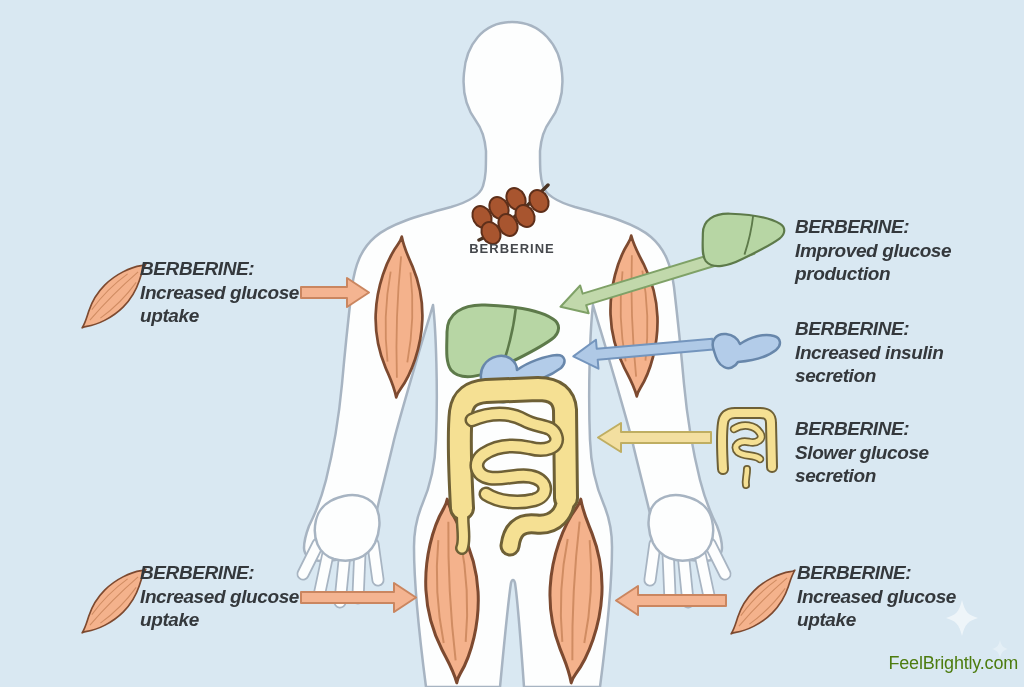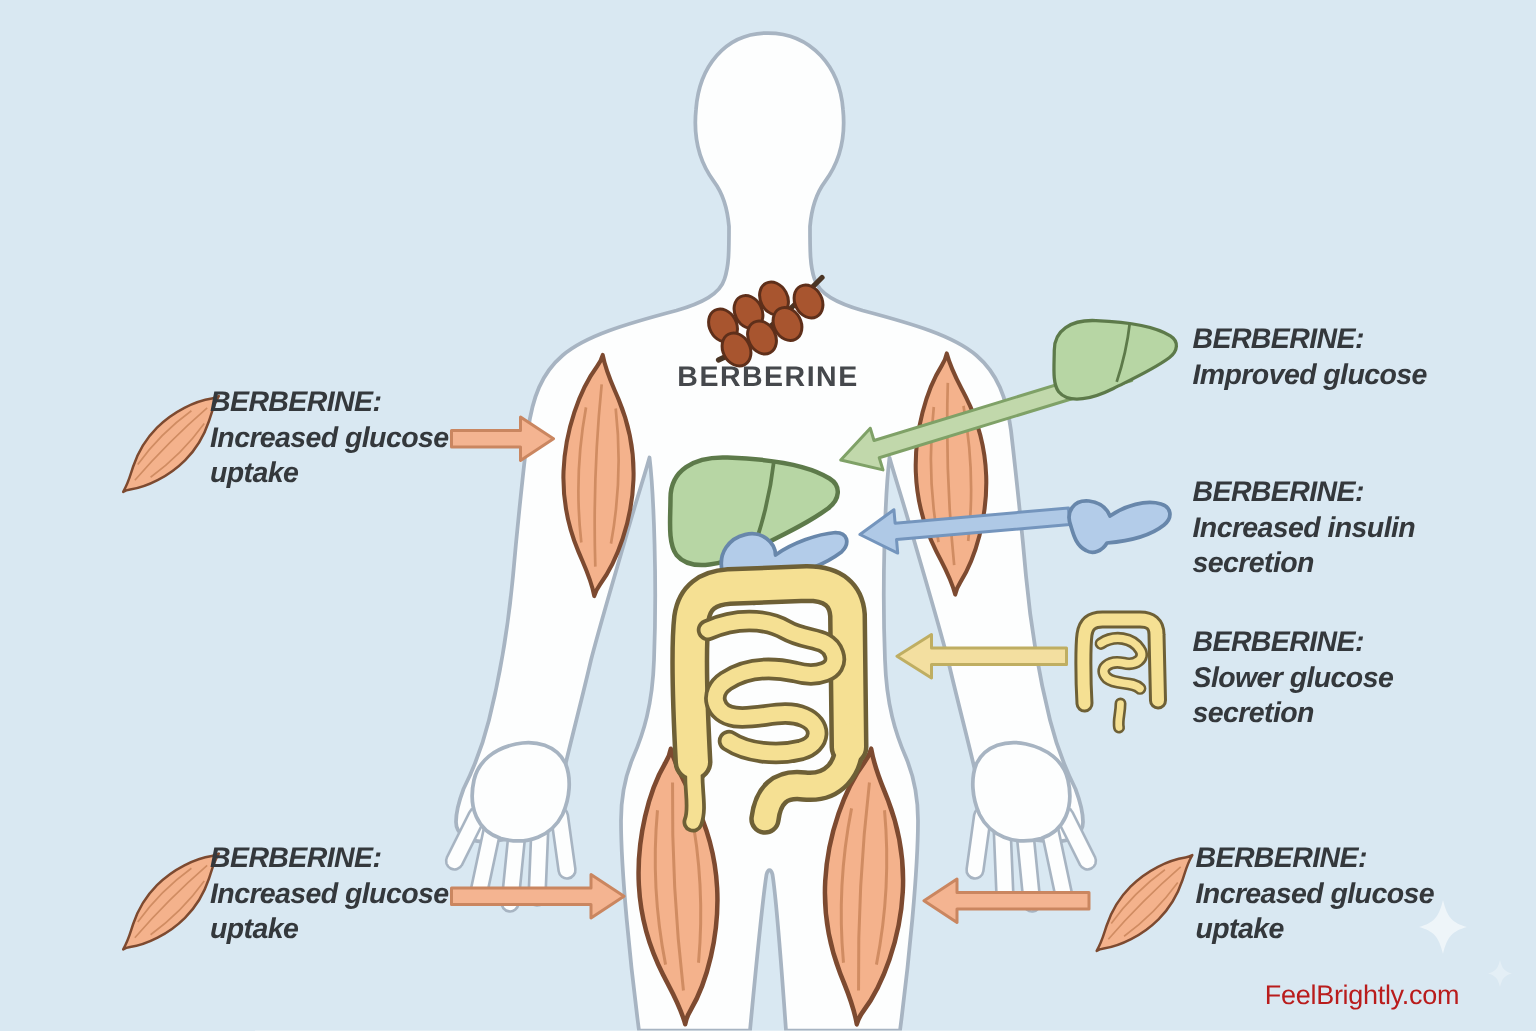--- a/index.html
+++ b/index.html
@@ -8,25 +8,25 @@
     background:#d9e8f2;
     font-family:"Liberation Sans", sans-serif;
   }
   .stage svg{position:absolute;inset:0;}
   .label{
     position:absolute;color:#34383c;font-size:19px;line-height:23.5px;
     font-weight:600;letter-spacing:-0.4px;white-space:nowrap;font-style:italic;
   }
   .title{
     position:absolute;left:432px;top:241px;width:160px;text-align:center;
-    color:#45484c;font-size:19px;font-weight:600;letter-spacing:1px;
+    color:#45484c;font-size:13px;font-weight:600;letter-spacing:1px;
   }
   .watermark{
-    position:absolute;right:6px;top:653px;width:220px;text-align:center;
-    color:#b91c1c;font-size:18px;font-weight:400;letter-spacing:-0.2px;
+    position:absolute;right:6px;top:653px;width:220px;text-align:right;
+    color:#4d7c0f;font-size:18px;font-weight:400;letter-spacing:-0.2px;
   }
 </style>
 </head>
 <body>
 
 <div class="stage">
 
 <svg width="1024" height="687" viewBox="0 0 1024 687">
   <defs>
     <g id="muscle">
@@ -152,20 +152,21 @@
 
 <div class="label" style="left:140px;top:257px">
   <div>BERBERINE:</div>
   <div>Increased glucose</div>
   <div>uptake</div>
 </div>
 
 <div class="label" style="left:795px;top:215px">
   <div>BERBERINE:</div>
   <div>Improved glucose</div>
+  <div>production</div>
 </div>
 
 <div class="label" style="left:795px;top:317px">
   <div>BERBERINE:</div>
   <div>Increased insulin</div>
   <div>secretion</div>
 </div>
 
 <div class="label" style="left:795px;top:417px">
   <div>BERBERINE:</div>

